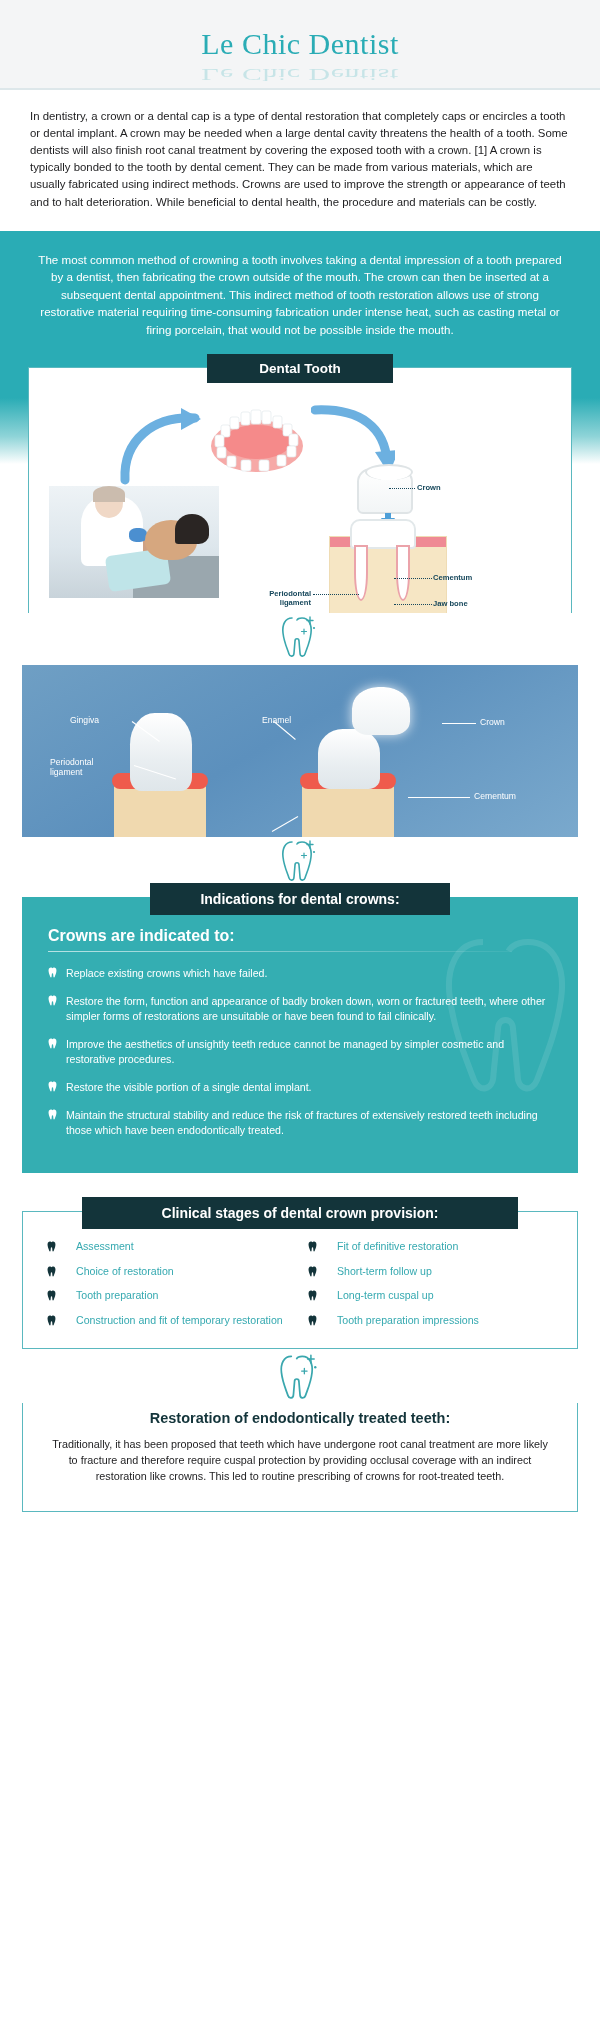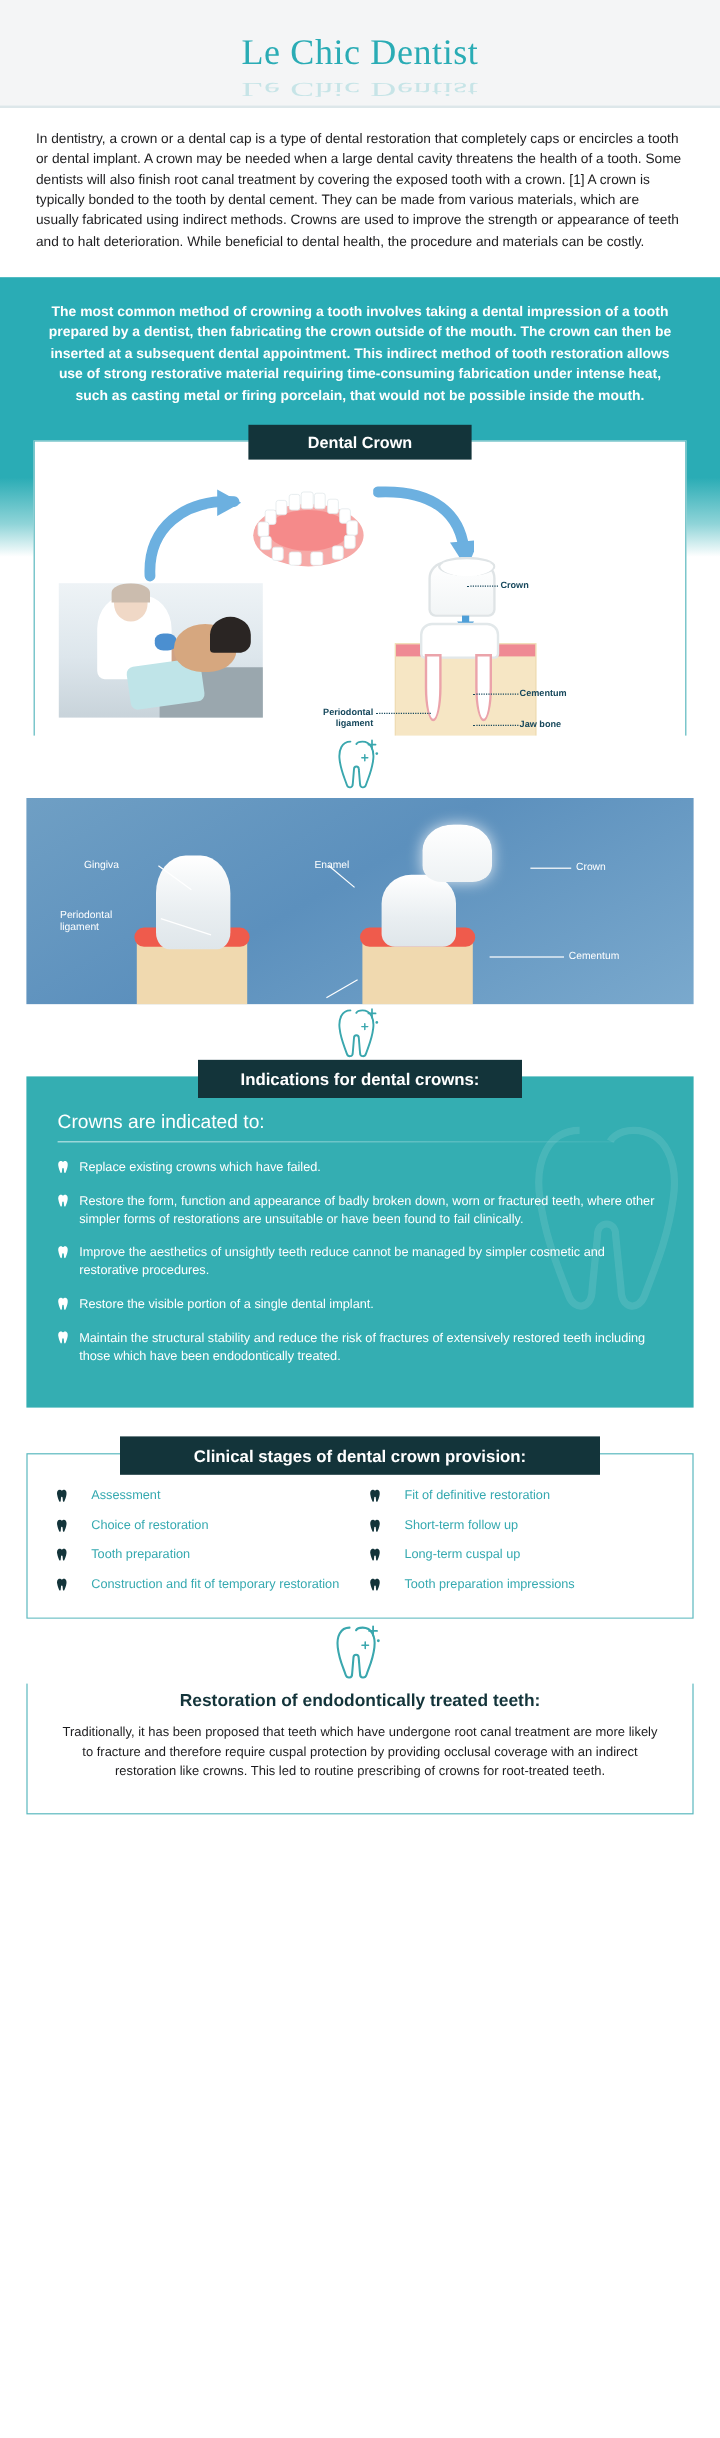--- a/index.html
+++ b/index.html
@@ -50,21 +50,20 @@
     line-height: 1.5;
     color: #1d1d1f;
     text-align: left;
   }
 
   
   .teal-band {
     background: #2aacb5;
     padding: 20px 34px 16px 34px;
     position: relative;
-    font-weight: bold;
   }
   .teal-band p {
     color: #ffffff;
     font-size: 11.6px;
     line-height: 1.52;
     text-align: center;
   }
   .teal-fade {
     background: linear-gradient(180deg, #2aacb5 0%, #2aacb5 40%, #8fd4d8 75%, #ffffff 100%);
     height: 110px;
@@ -209,40 +208,40 @@
   }
   .crownfloat {
     position:absolute; width:58px; height:48px;
     background: linear-gradient(180deg,#ffffff,#eef2f4);
     border-radius: 45% 45% 28% 28%;
     box-shadow: 0 0 12px rgba(255,255,255,0.8);
   }
 
   
   .section-badge {
-    width: 270px;
+    width: 300px;
     margin: 0 auto;
     background: #13343a;
     color: #ffffff;
     font-weight: bold;
     font-size: 14px;
     text-align: center;
     padding: 8px 6px;
     position: relative;
     z-index: 3;
   }
   .indications {
     margin: -18px 22px 0 22px;
     background: #34aeb2;
     padding: 30px 26px 22px 26px;
     position: relative;
     overflow: hidden;
   }
   .indications h3 {
-    color: #ffffff; font-size: 16px; font-weight: normal;
+    color: #ffffff; font-size: 16px; font-weight: bold;
     margin-bottom: 6px;
   }
   .rule {
     height: 1px;
     background: linear-gradient(90deg, rgba(255,255,255,0.65), rgba(255,255,255,0.05));
     margin: 0 0 14px 0;
     width: 92%;
   }
   ul.bullets { list-style: none; }
   ul.bullets li {
@@ -317,21 +316,21 @@
 <div class="intro">
   <p>In dentistry, a crown or a dental cap is a type of dental restoration that completely caps or encircles a tooth or dental implant. A crown may be needed when a large dental cavity threatens the health of a tooth. Some dentists will also finish root canal treatment by covering the exposed tooth with a crown. [1] A crown is typically bonded to the tooth by dental cement. They can be made from various materials, which are usually fabricated using indirect methods. Crowns are used to improve the strength or appearance of teeth and to halt deterioration. While beneficial to dental health, the procedure and materials can be costly.</p>
 </div>
 
 <div class="teal-band">
   <p>The most common method of crowning a tooth involves taking a dental impression of a tooth prepared by a dentist, then fabricating the crown outside of the mouth. The crown can then be inserted at a subsequent dental appointment. This indirect method of tooth restoration allows use of strong restorative material requiring time-consuming fabrication under intense heat, such as casting metal or firing porcelain, that would not be possible inside the mouth.</p>
 </div>
 <div class="teal-fade"></div>
 
 <div class="diagram-wrap">
-  <div class="badge">Dental Crown</div>
+  <div class="badge">Dental Tooth</div>
 
   <div class="card1">
     <div class="card1-inner">
 
       <div class="denture">
         <svg width="120" height="78" viewBox="0 0 120 78">
           <ellipse cx="60" cy="48" rx="46" ry="26" fill="#f6a9a7"></ellipse>
           <ellipse cx="60" cy="44" rx="34" ry="17" fill="#f58a8a"></ellipse>
           <g fill="#ffffff" stroke="#e3e9ec" stroke-width="0.7">
             <rect x="44" y="14" width="9" height="13" rx="2"></rect>
@@ -482,21 +481,21 @@
         <svg class="tooth-bullet" viewBox="0 0 10 12">
             <path d="M3 0.5 C1 0.5 0.3 3 0.7 5 C1.1 7.6 2 9.5 2.6 11 C2.9 11.8 4 11.8 4 10.5 L4.3 7.5 C4.3 6.7 5.7 6.7 5.7 7.5 L6 10.5 C6 11.8 7.1 11.8 7.4 11 C8 9.5 8.9 7.6 9.3 5 C9.7 3 9 0.5 7 0.5 C5.8 0.5 5.4 1.2 5 1.2 C4.6 1.2 4.2 0.5 3 0.5 Z" fill="#ffffff"></path>
           </svg>
         <span>Maintain the structural stability and reduce the risk of fractures of extensively restored teeth including those which have been endodontically treated.</span>
       </li>
     </ul>
   </div>
 </div>
 
 <div class="stages-wrap">
-  <div class="section-badge" style="width:400px;">Clinical stages of dental crown provision:</div>
+  <div class="section-badge" style="width:436px;">Clinical stages of dental crown provision:</div>
   <div class="stages-box">
     <div class="stages-grid">
       <div class="stage-item">
         <svg class="tooth-bullet-dark" viewBox="0 0 10 12">
             <path d="M3 0.5 C1 0.5 0.3 3 0.7 5 C1.1 7.6 2 9.5 2.6 11 C2.9 11.8 4 11.8 4 10.5 L4.3 7.5 C4.3 6.7 5.7 6.7 5.7 7.5 L6 10.5 C6 11.8 7.1 11.8 7.4 11 C8 9.5 8.9 7.6 9.3 5 C9.7 3 9 0.5 7 0.5 C5.8 0.5 5.4 1.2 5 1.2 C4.6 1.2 4.2 0.5 3 0.5 Z" fill="#13343a"></path>
           </svg>
         <span>Assessment</span>
       </div>
       <div class="stage-item">
         <svg class="tooth-bullet-dark" viewBox="0 0 10 12">

